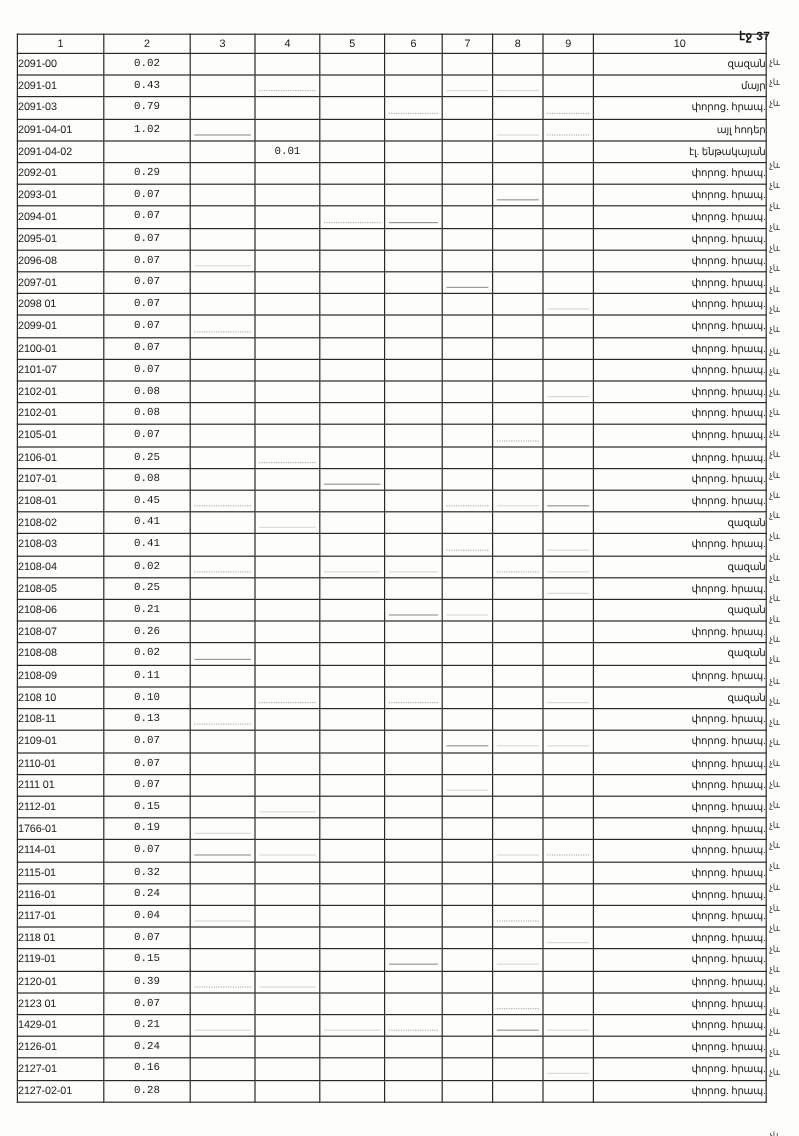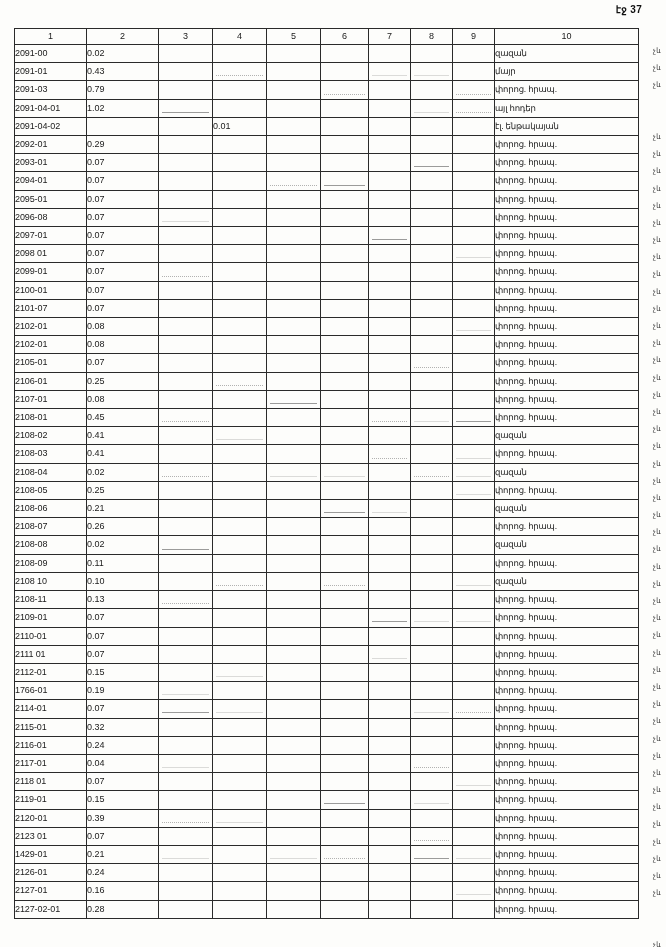--- a/index.html
+++ b/index.html
@@ -16,21 +16,21 @@
     overflow: hidden;
   }
   .page {
     position: relative;
     width: 666px;
     height: 947px;
     background: #fdfdfb;
   }
   .page-number {
     position: absolute;
-    top: 4px;
+    top: 24px;
     right: 24px;
     font-size: 10px;
     font-weight: bold;
     letter-spacing: 0.3px;
     color: #111;
   }
   .table-wrap {
     position: absolute;
     top: 28px;
     left: 14px;
@@ -59,46 +59,46 @@
     height: 15px;
     line-height: 15px;
   }
   .c-code {
     text-align: left;
     padding-left: 3px;
     font-size: 9px;
     letter-spacing: -0.1px;
   }
   .c-val {
-    text-align: left;
+    text-align: center;
     font-size: 9px;
+    font-family: Liberation Mono, monospace;
   }
   .c-blank {
     text-align: center;
   }
   .c-note {
-    text-align: left;
+    text-align: right;
     padding-left: 4px;
     font-size: 8.5px;
     letter-spacing: -0.2px;
     margin-top: 44px;
   }
   .tail-col {
     position: absolute;
     top: 28px;
     left: 640px;
     width: 26px;
   }
   .tail-cell {
     height: 17.2px;
     line-height: 17.2px;
     font-size: 7.5px;
     color: #444;
-    padding-left: 12px;
-    font-family: Liberation Mono, monospace;
+    padding-left: 1px;
   }
   .tail-head {
     height: 15px;
   }
   
   .smudge {
     display: block;
     height: 1px;
     background: #7a7a7a;
     opacity: 0.75;

